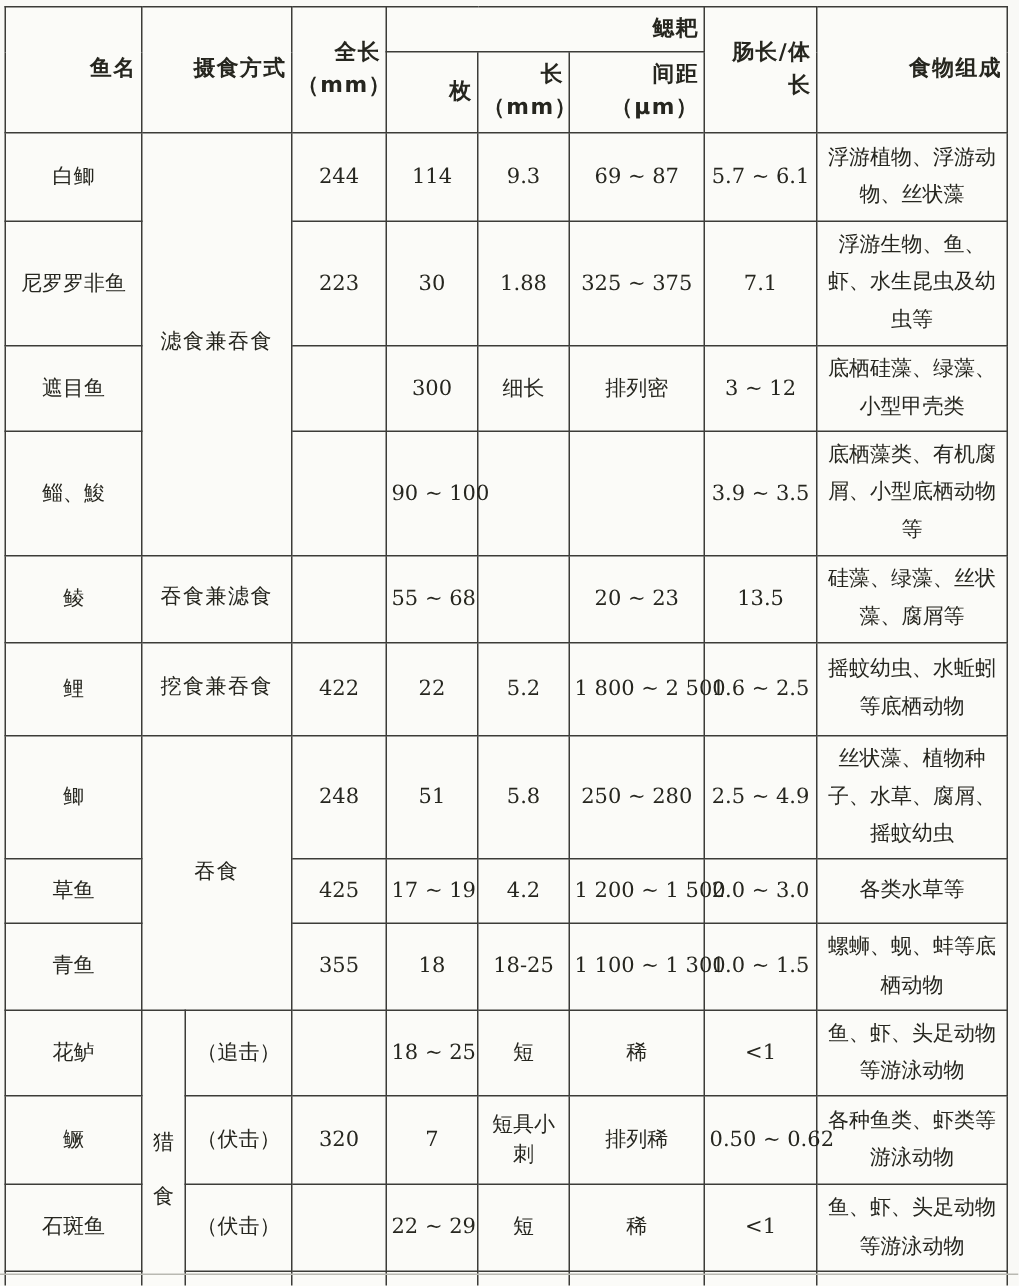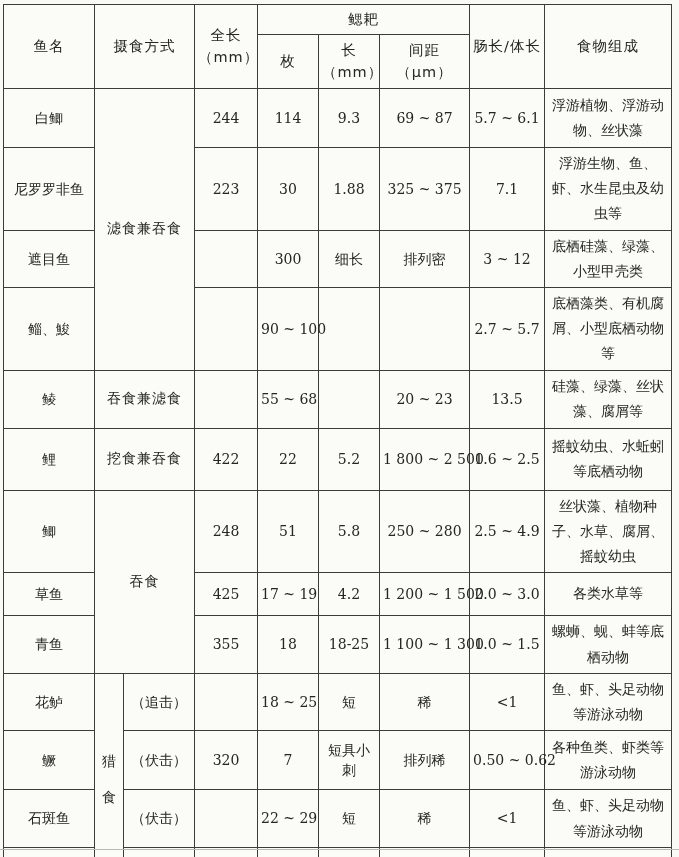--- a/index.html
+++ b/index.html
@@ -29,34 +29,34 @@
   th,td{
     border:1.4px solid #3c3c38;
     text-align:center;
     vertical-align:middle;
     padding:2px 3px;
     font-size:14px;
     line-height:1.45;
   }
   th{
     font-family:"DejaVu Sans","Liberation Sans",sans-serif;
-    font-weight:normal;
+    font-weight:bold;
     font-size:14.5px;
     letter-spacing:1px;
+    text-align:right;
   }
   td.num{white-space:nowrap;font-size:14px;}
   td.food{line-height:1.8;font-size:14px;padding:3px 2px;}
   td.method{letter-spacing:1px;font-family:Liberation Serif, serif;}
   td.vertical .v-inner{
     width:1.1em;
     margin:0 auto;
     word-break:break-all;
     line-height:2.6;
     letter-spacing:0;
-    font-family:Liberation Mono, monospace;
   }
   .scan-line{
     position:absolute;
     left:0;top:849px;
     width:679px;
     border-top:1.5px solid #b9b9b2;
   }
 </style>
 </head>
 <body>
@@ -126,21 +126,21 @@
     <td class="num">3 ~ 12</td>
     <td class="food">底栖硅藻、绿藻、小型甲壳类</td>
   </tr>
 
   <tr style="height:73px">
     <td>鲻、鮻</td>
     <td class="num"></td>
     <td class="num">90 ~ 100</td>
     <td class="num"></td>
     <td class="num"></td>
-    <td class="num">2.7 ~ 5.7</td>
+    <td class="num">3.9 ~ 3.5</td>
     <td class="food">底栖藻类、有机腐屑、小型底栖动物等</td>
   </tr>
 
   <tr style="height:58px">
     <td>鲮</td>
     <td colspan="2" class="method">吞食兼滤食</td>
     <td class="num"></td>
     <td class="num">55 ~ 68</td>
     <td class="num"></td>
     <td class="num">20 ~ 23</td>

